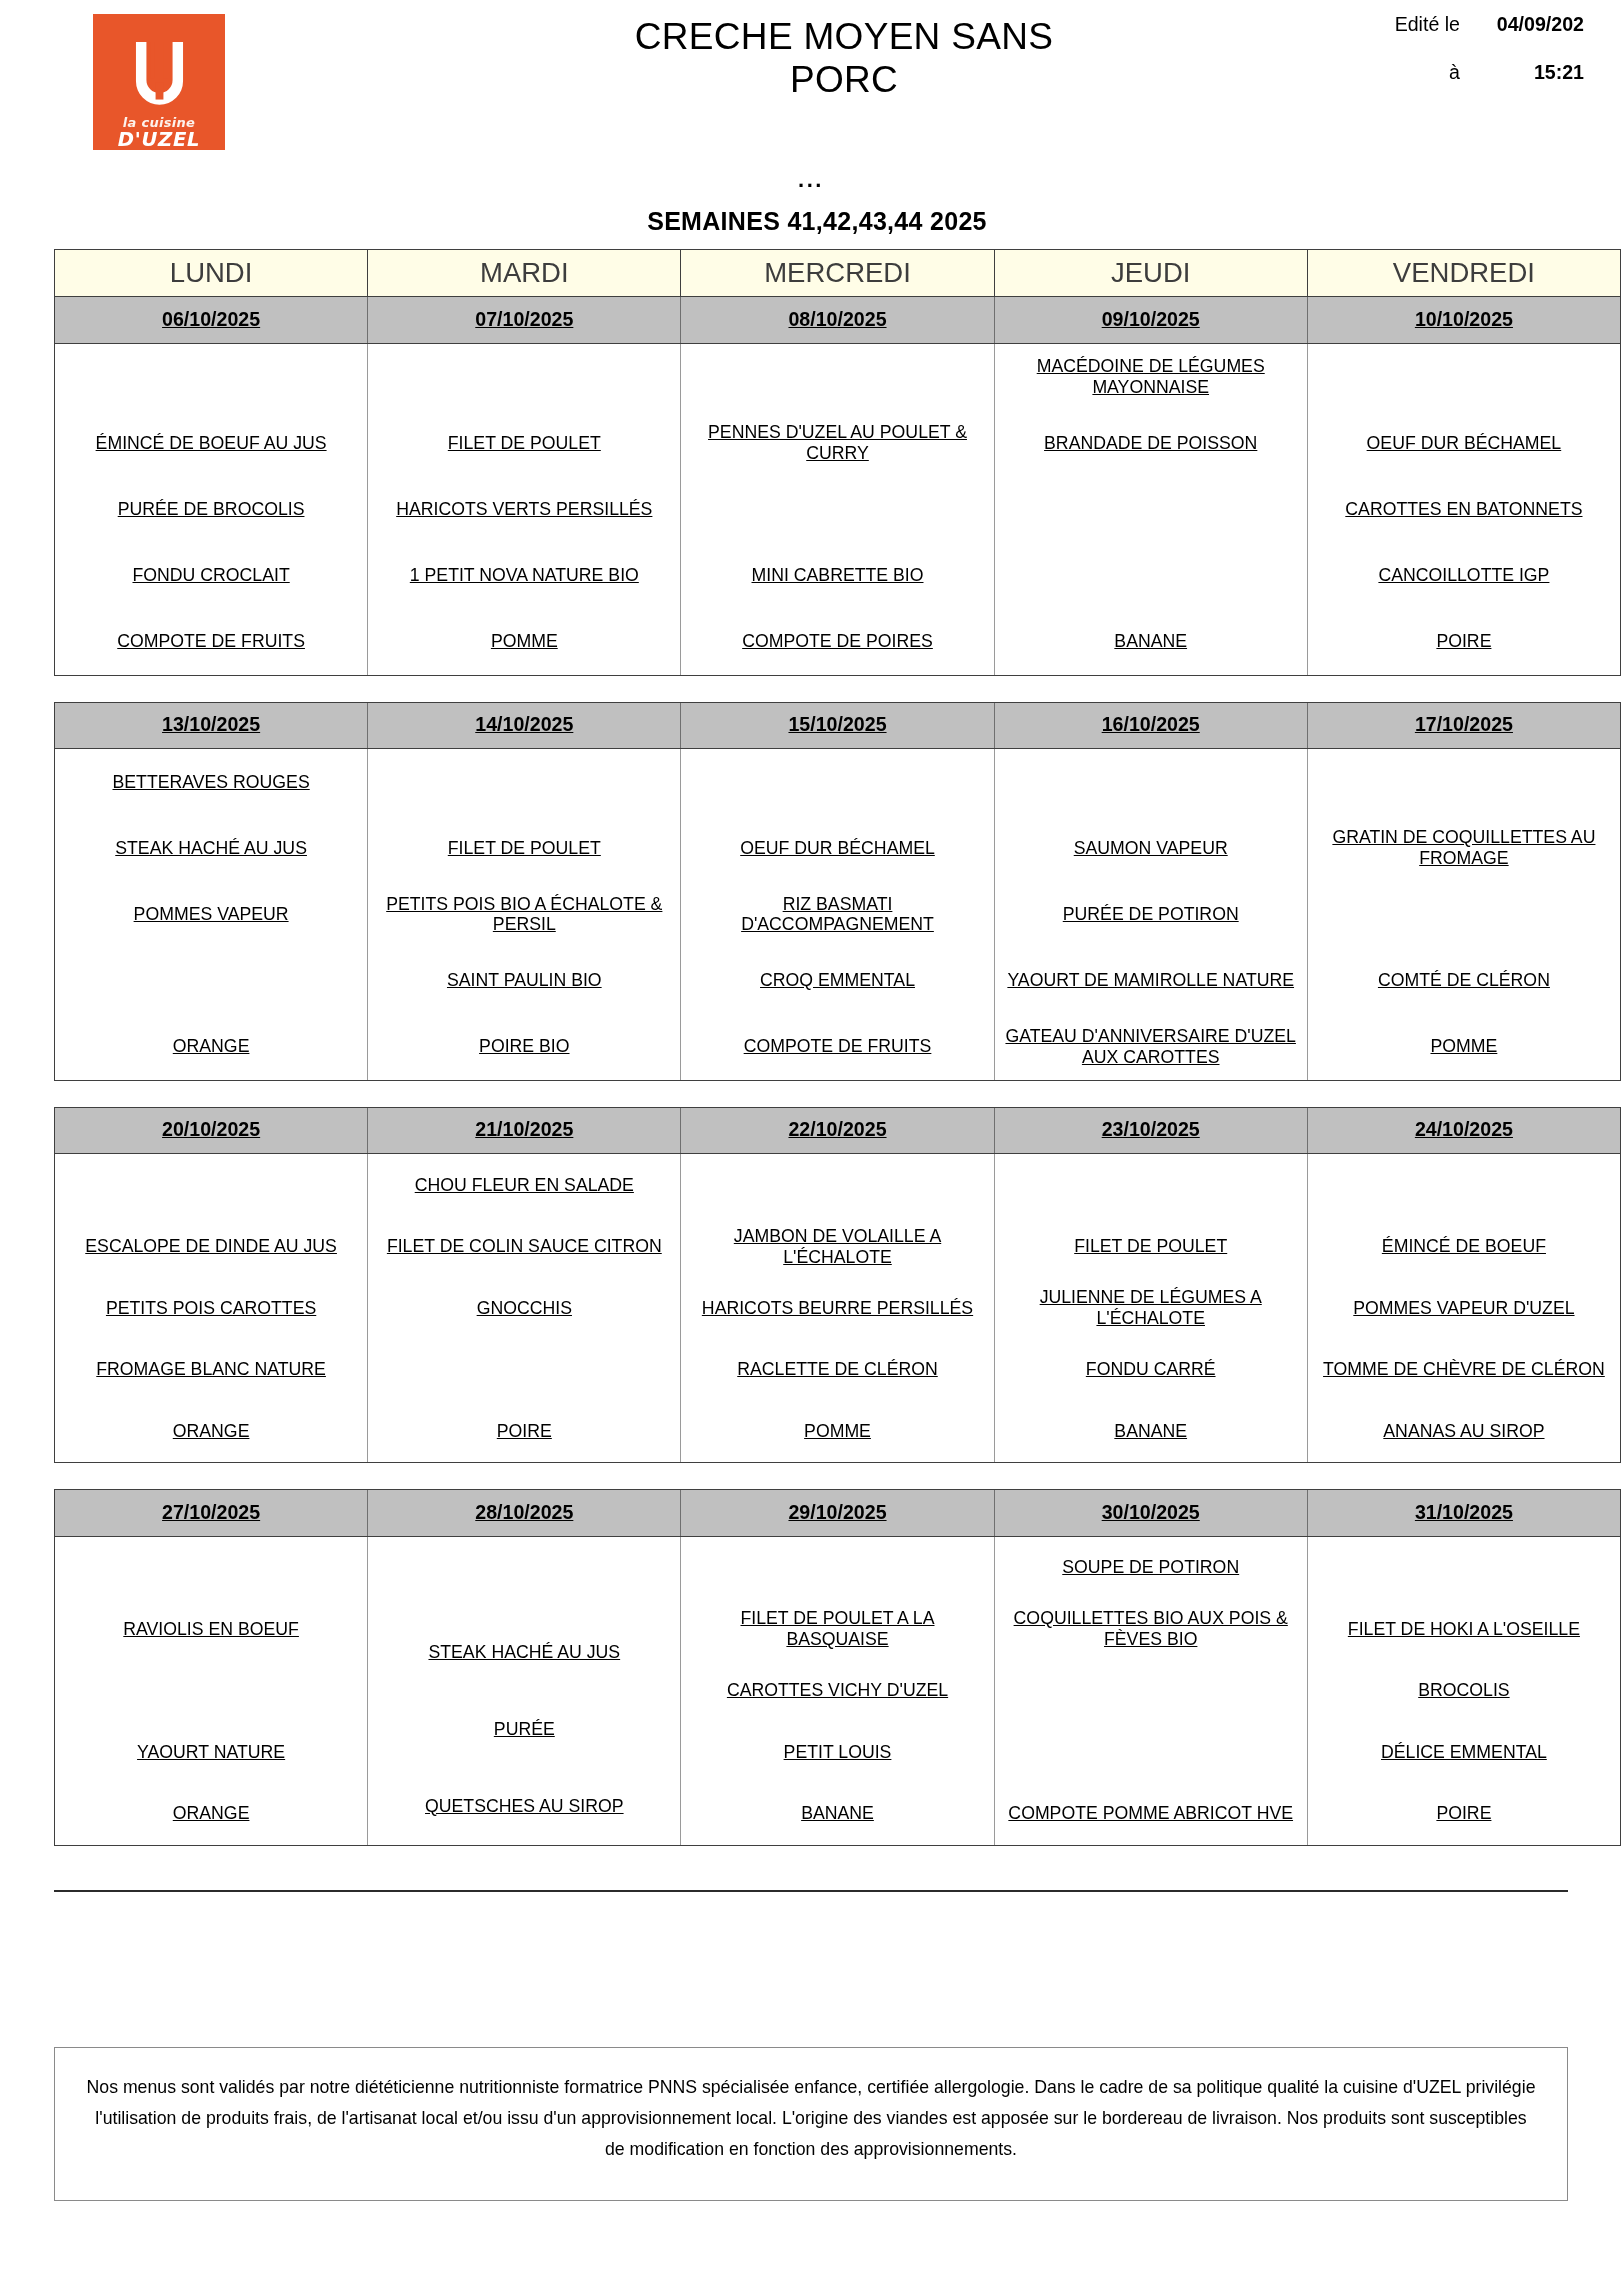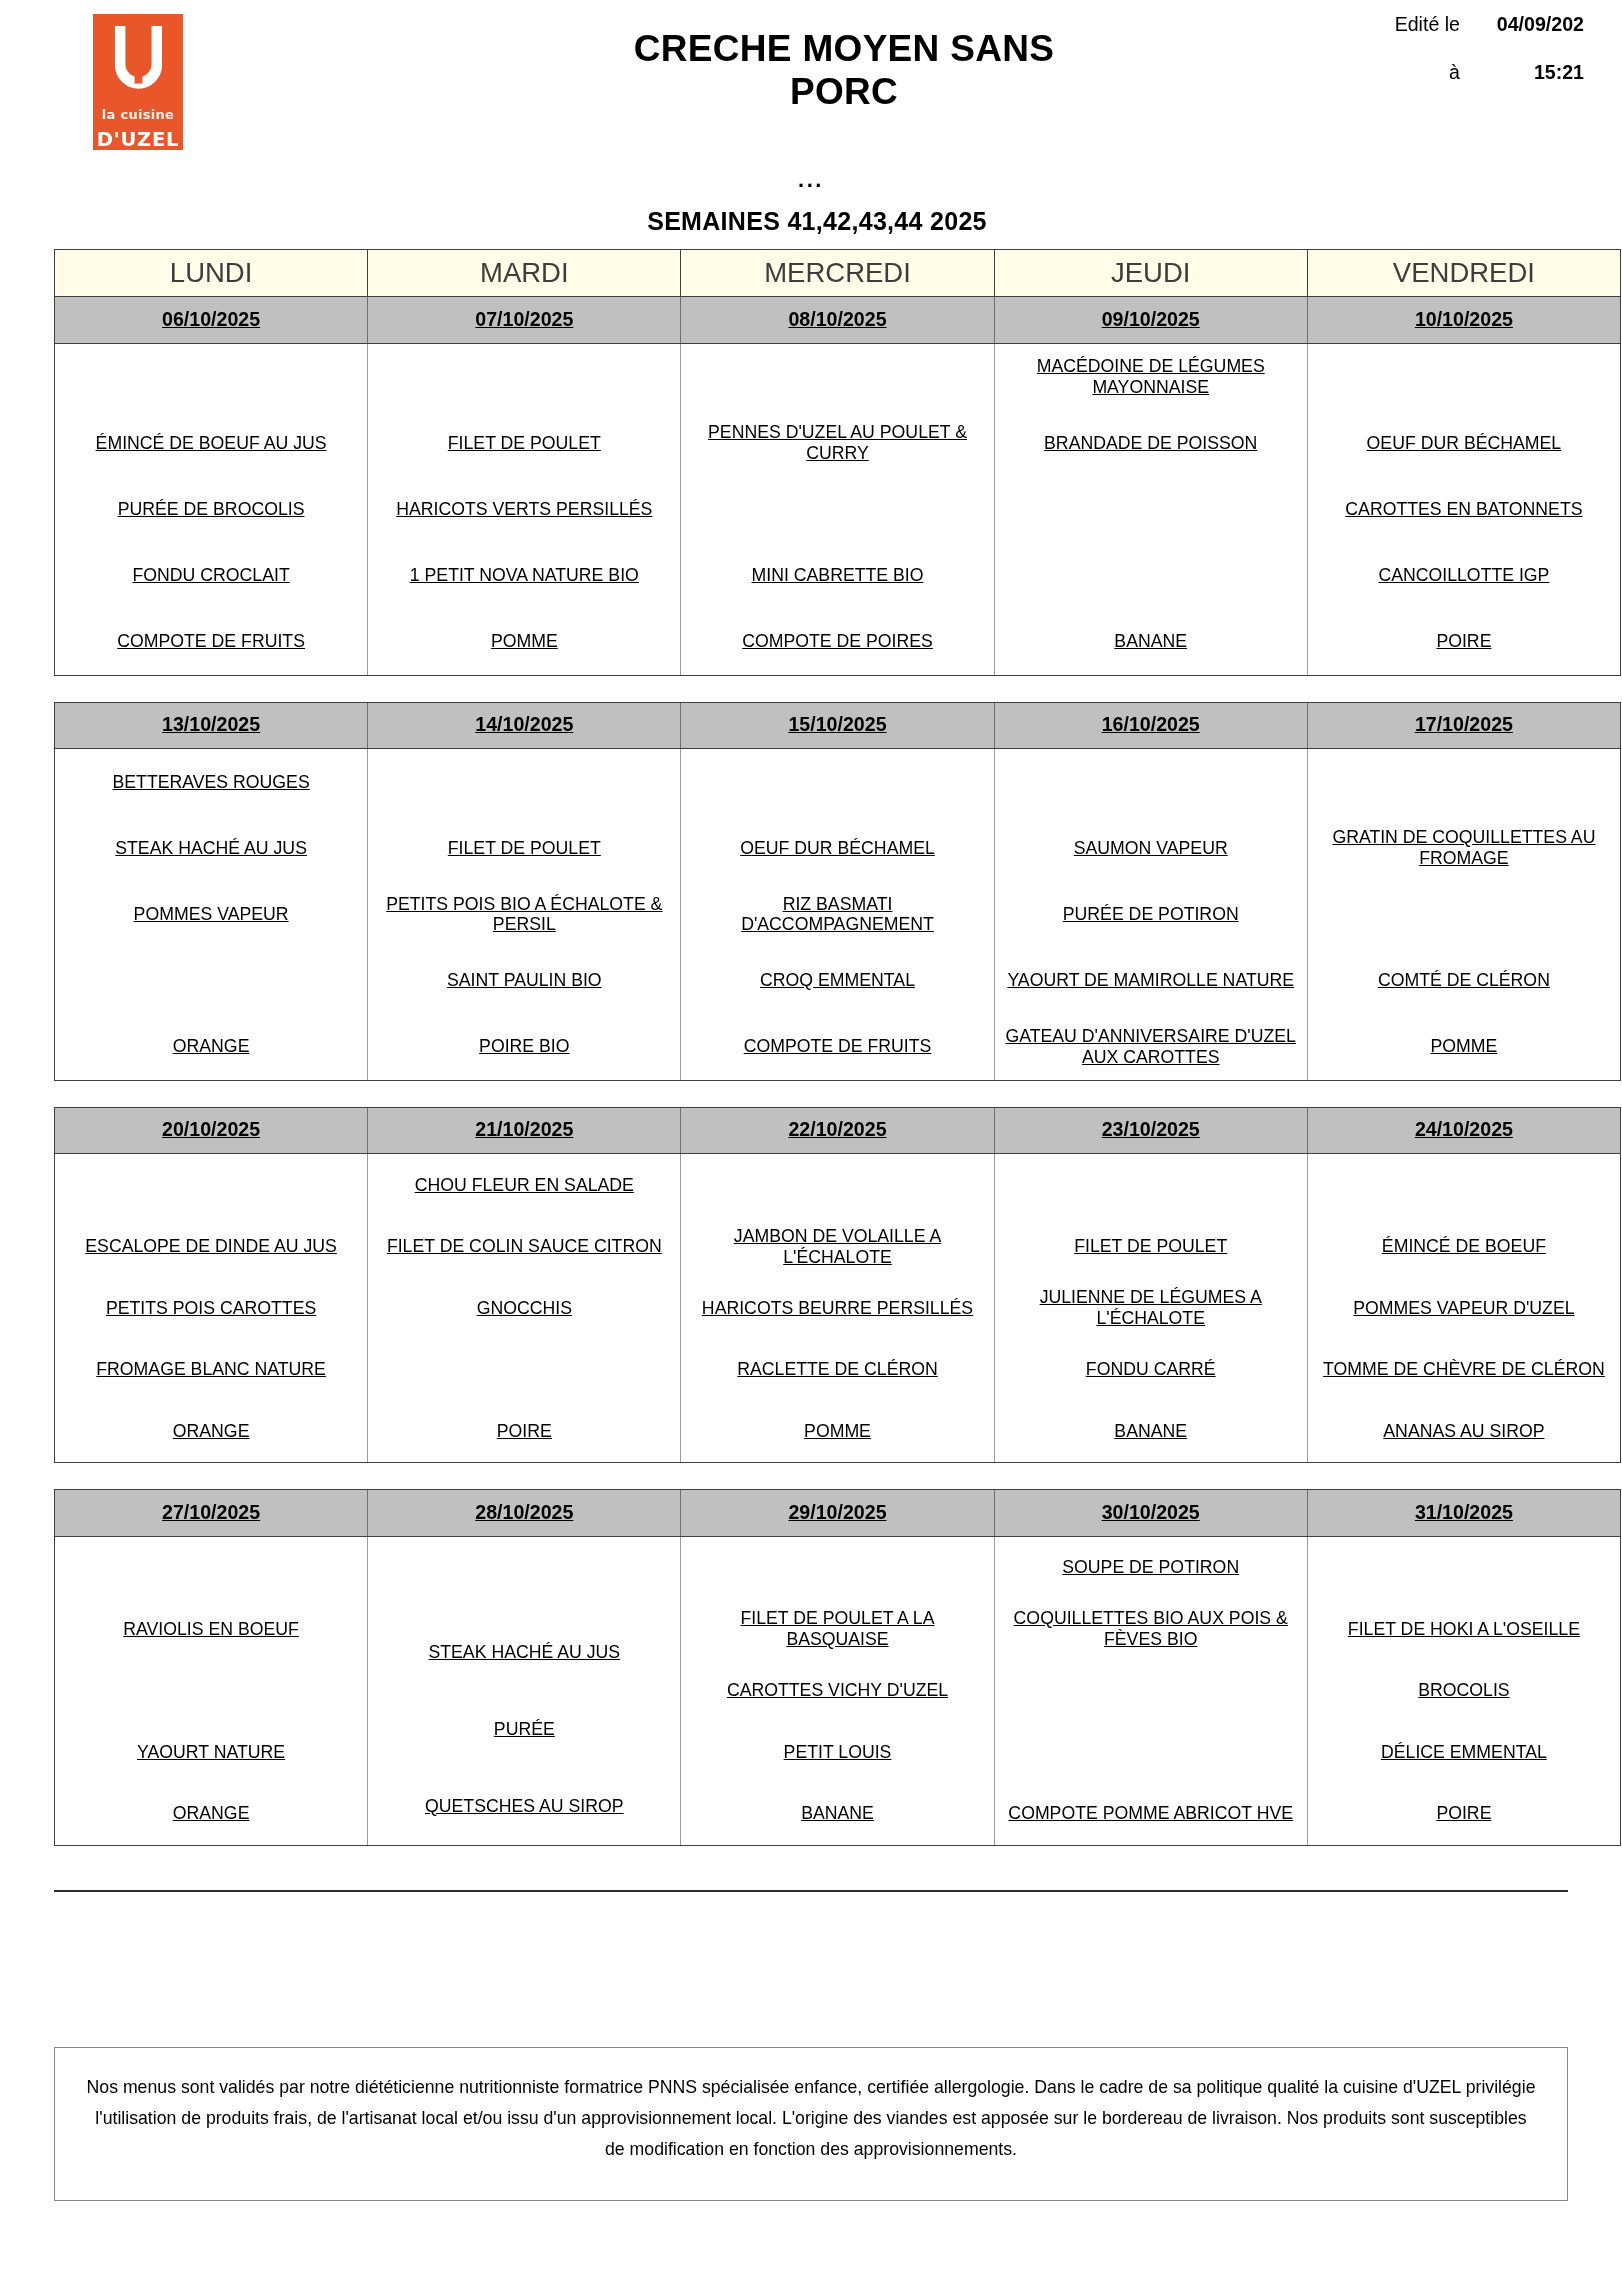--- a/index.html
+++ b/index.html
@@ -19,27 +19,28 @@
   
   .header {
     position: relative;
     height: 164px;
     padding: 0;
   }
   .logo {
     position: absolute;
     left: 93px;
     top: 14.4px;
-    width: 90px;
+    width: 132px;
     height: 136px;
     background: #e8562a;
     display: flex;
     flex-direction: column;
     align-items: center;
-    justify-content: space-between;
+    justify-content: flex-end;
+    font-style: italic;
   }
   .logo-mark {
     margin-top: 11.8px;
     width: 55px;
     height: 68px;
     position: relative;
   }
   .logo-mark svg { display: block; width: 100%; height: 100%; }
   .logo-line1 {
     color: #fdf2ec;
@@ -60,24 +61,23 @@
 
   .title-block {
     position: absolute;
     left: 589px;
     top: 15.7px;
     width: 510px;
     text-align: center;
   }
   .doc-title {
     font-size: 37px;
-    font-weight: 700;
+    font-weight: 400;
     line-height: 1.16;
     letter-spacing: 0.3px;
-    margin-top: 12px;
   }
 
   .edited-block {
     position: absolute;
     right: 38px;
     top: 13px;
     width: 308px;
     font-size: 19.6px;
   }
   .edited-row {

